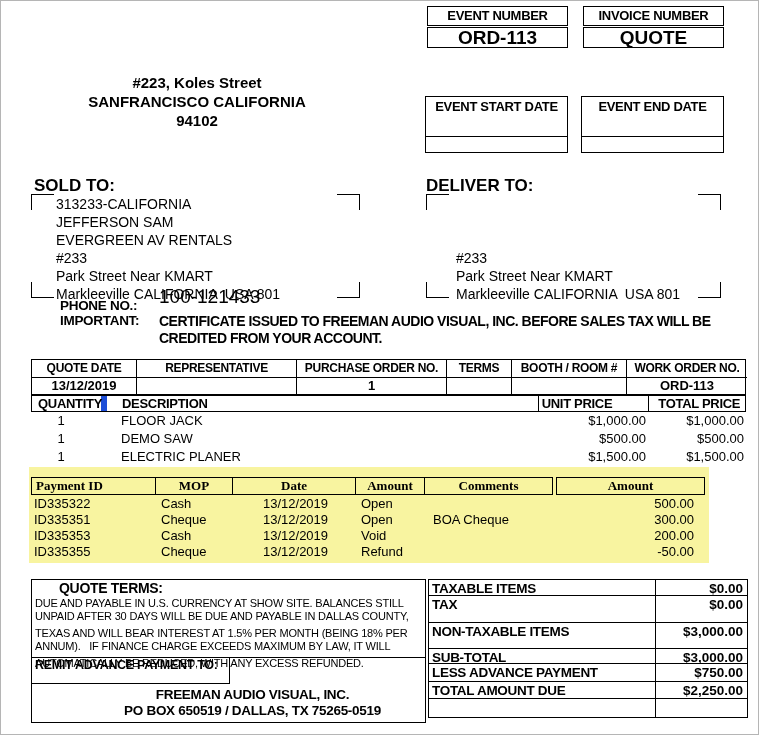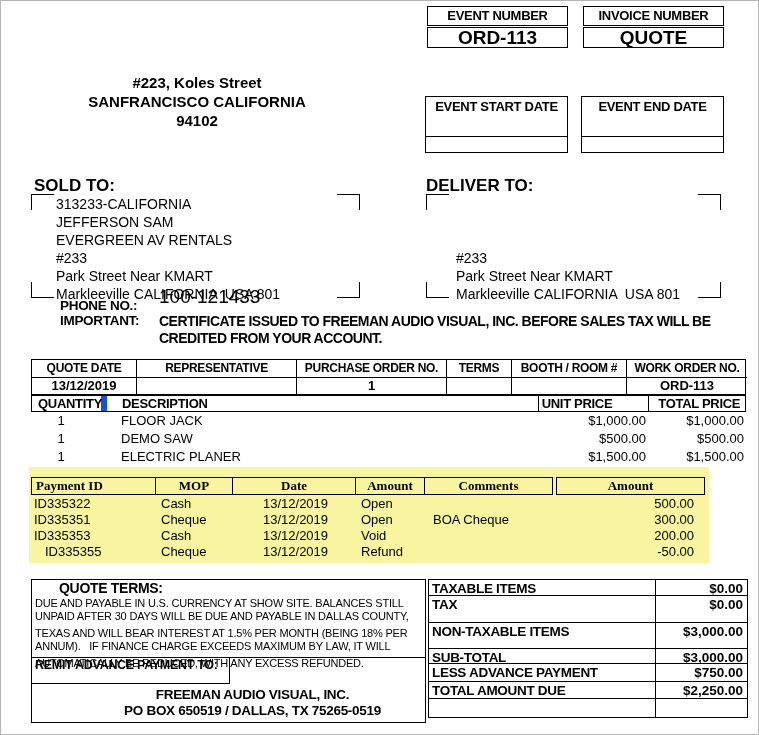--- a/index.html
+++ b/index.html
@@ -176,21 +176,21 @@
     </div>
     <div class="pay-row" style="top:61px">
       <span class="abs" style="left:5px">ID335353</span>
       <span class="abs" style="left:132px">Cash</span>
       <span class="abs" style="left:234px">13/12/2019</span>
       <span class="abs" style="left:332px">Void</span>
       <span class="abs" style="left:404px"></span>
       <span class="abs" style="left:532px;width:133px;text-align:right">200.00</span>
     </div>
     <div class="pay-row" style="top:77px">
-      <span class="abs" style="left:16px">ID335355</span>
+      <span class="abs" style="left:5px">ID335355</span>
       <span class="abs" style="left:132px">Cheque</span>
       <span class="abs" style="left:234px">13/12/2019</span>
       <span class="abs" style="left:332px">Refund</span>
       <span class="abs" style="left:404px"></span>
       <span class="abs" style="left:532px;width:133px;text-align:right">-50.00</span>
     </div>
   </div>
 
   <div class="box" style="left:30px;top:578px;width:395px;height:144px">
     <div class="abs b cond" style="left:3px;top:0;font-size:14px">QUOTE TERMS:</div>

